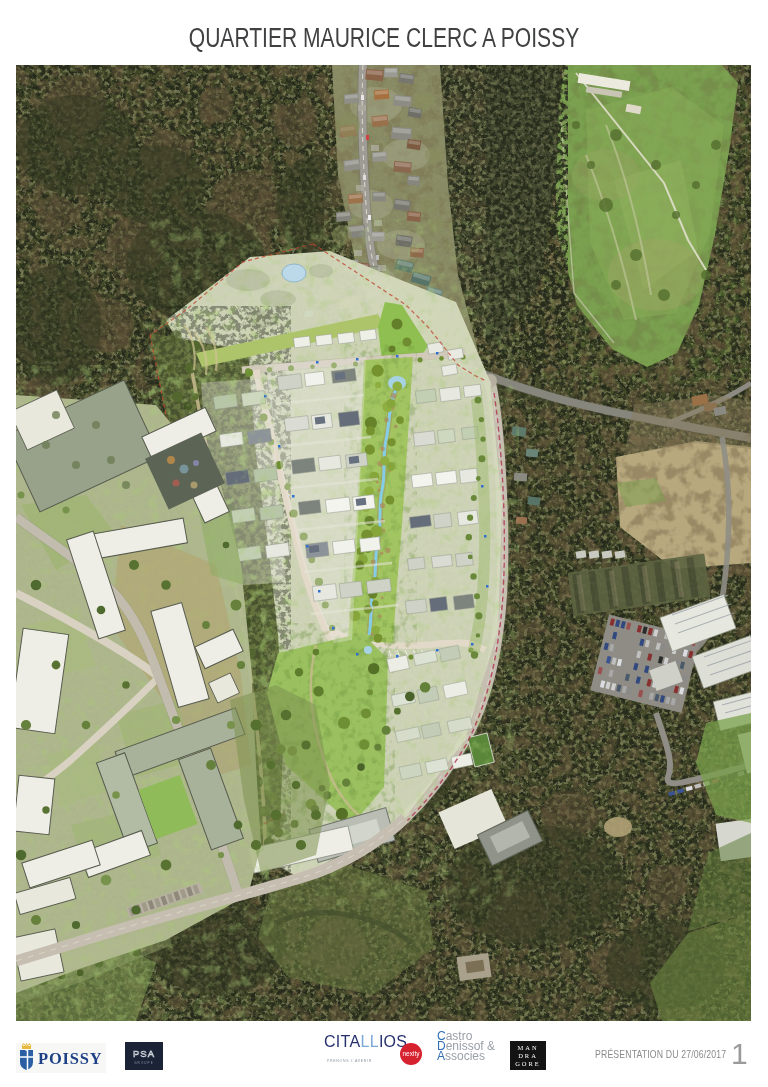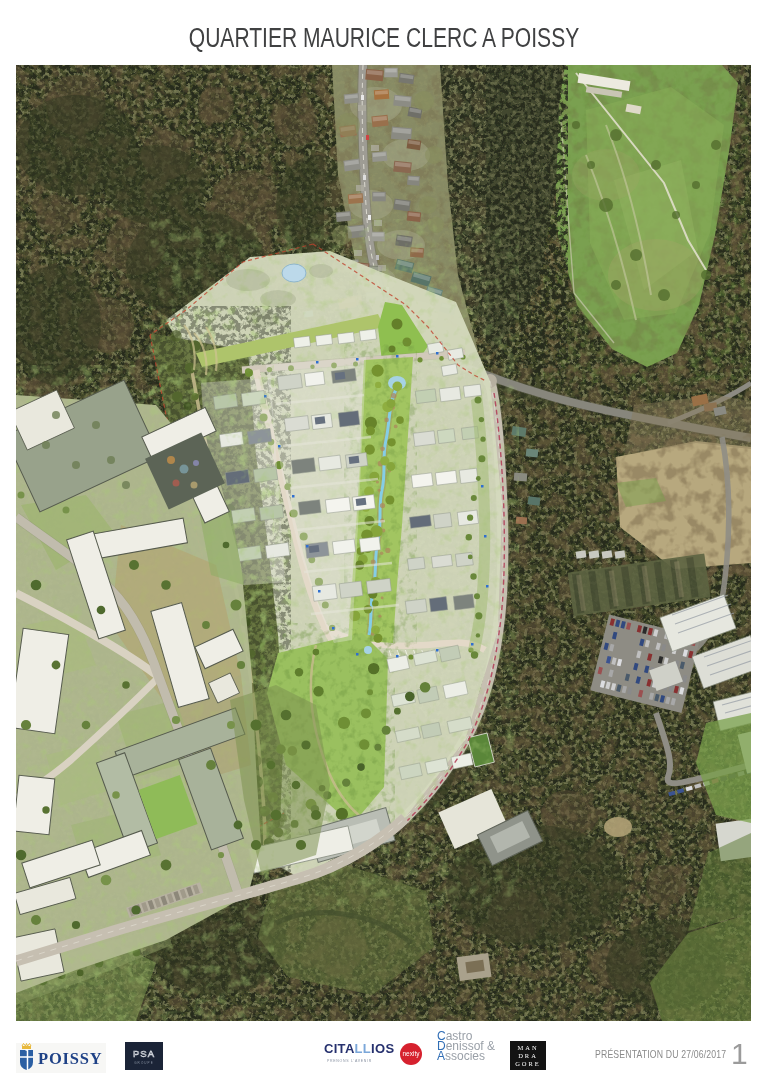--- a/index.html
+++ b/index.html
@@ -961,21 +961,21 @@
   <path d="M6,3 L7.5,0.5 L9.5,3 L10.5,0.5 L11.5,3 L13.5,0.5 L15,3" stroke="#e8b93c" stroke-width="1" fill="none"></path>
   <text x="22" y="21" font-family="Liberation Serif, serif" font-size="16.5" font-weight="bold" fill="#1e4186" letter-spacing="0.8">POISSY</text>
 </svg>
 
 <svg style="position:absolute;left:125px;top:21px" width="38" height="28" viewBox="0 0 38 28">
   <rect width="38" height="28" fill="#1b2437"></rect>
   <text x="19" y="15" text-anchor="middle" font-size="9.5" fill="none" stroke="#cfd3da" stroke-width="0.65" font-family="Liberation Sans, sans-serif" letter-spacing="1">PSA</text>
   <text x="19" y="21.5" text-anchor="middle" font-size="3" fill="#8a93a3" letter-spacing="1.1" font-family="Liberation Sans, sans-serif">GROUPE</text>
 </svg>
 
-<div style="position:absolute;left:324px;top:20px;color:#26316e;font-weight:bold;font-size:13px;letter-spacing:0.3px">CITA<span style="color:#7ba7d9">LL</span>IOS</div>
+<div style="position:absolute;left:324px;top:12px;color:#26316e;font-weight:normal;font-size:16px;letter-spacing:0.3px">CITA<span style="color:#7ba7d9">LL</span>IOS</div>
 <div style="position:absolute;left:327px;top:38px;color:#8a93a3;font-size:3.5px;letter-spacing:0.7px">PRENONS L'AVENIR</div>
 
 <div style="position:absolute;left:400px;top:22px;width:22px;height:22px;border-radius:50%;background:#d6212e;color:#fff;font-size:6.5px;text-align:center;line-height:22px">nexity</div>
 
 <div style="position:absolute;left:437px;top:10px;font-size:12px;line-height:10px;color:#9aa0a8">
 <span style="color:#2f6db5">C</span>astro<br><span style="color:#2f6db5">D</span>enissof &amp;<br><span style="color:#2f6db5">A</span>ssocies</div>
 
 <div style="position:absolute;left:510px;top:20px;width:36px;height:29px;background:#131313;color:#fff;font-size:6.5px;letter-spacing:2px;text-align:center;line-height:8px;padding-top:3px;font-family:'Liberation Serif',serif">MAN<br>DRA<br>GORE</div>
 
 <div style="position:absolute;left:595px;top:27px;font-size:11px;color:#8a8a8a;letter-spacing:0.2px;transform:scaleX(0.79);transform-origin:0 0;white-space:nowrap">PRÉSENTATION DU 27/06/2017</div>

